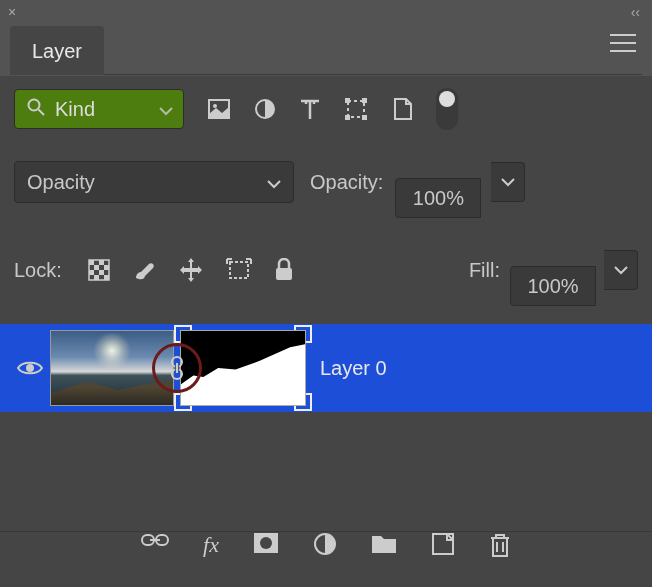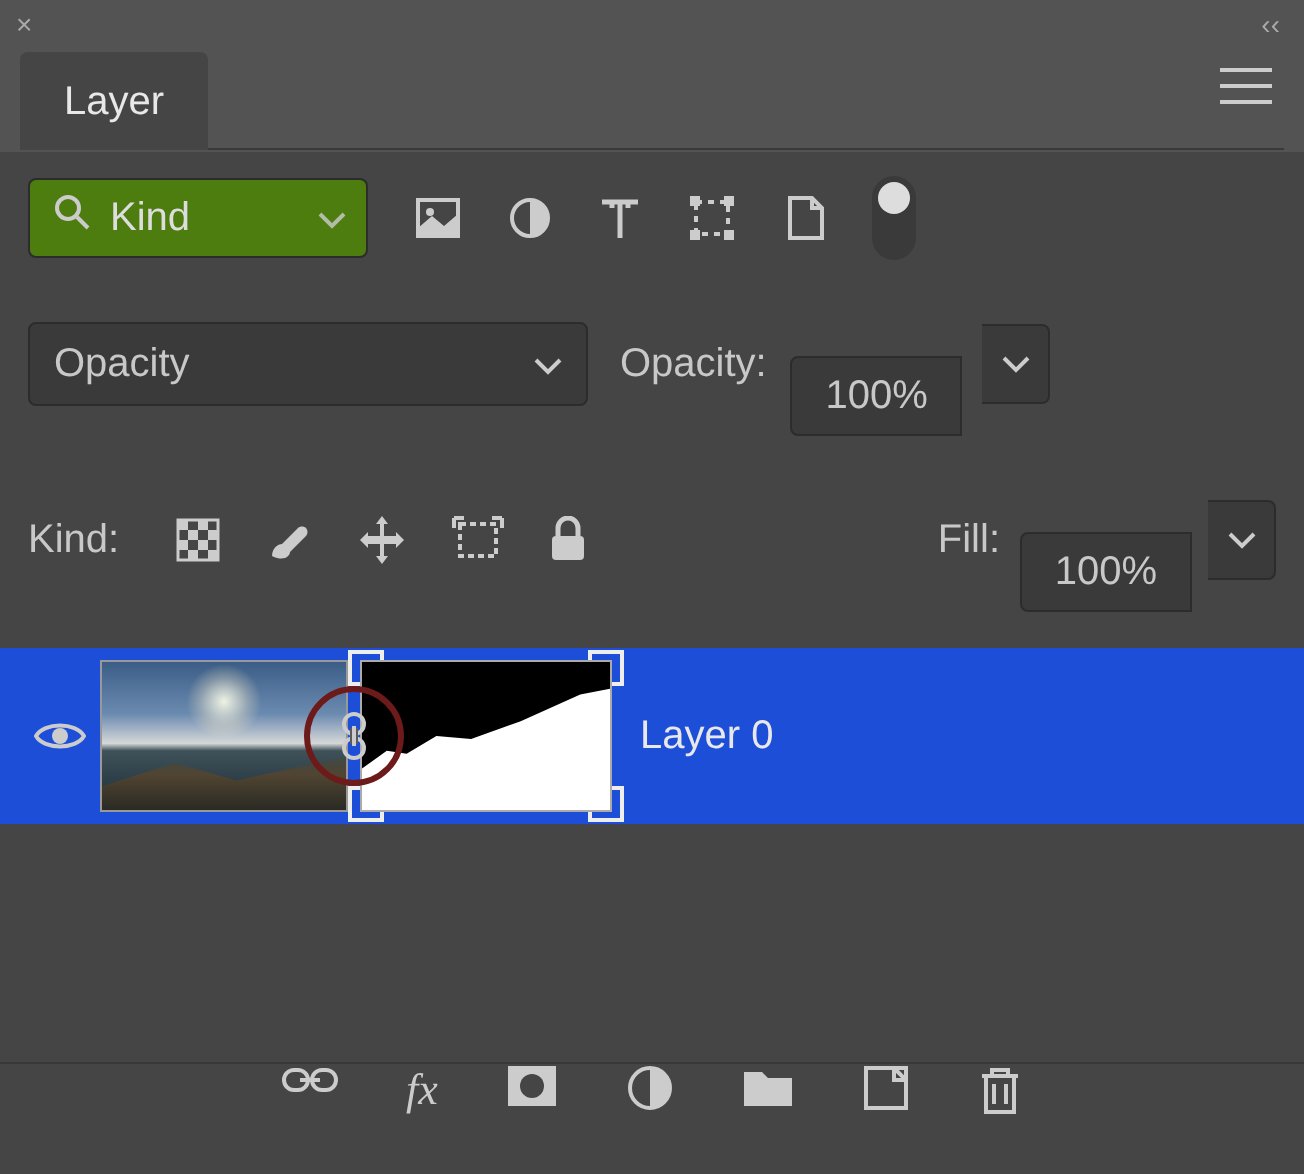--- a/index.html
+++ b/index.html
@@ -349,21 +349,21 @@
       <span class="opc-label">Opacity:</span>
       <div class="pct-box btnish">100%</div>
       <div class="mini-chev">
         <svg width="14" height="10" viewBox="0 0 14 10">
             <path d="M1 2 L7 8 L13 2" stroke="#ccc" stroke-width="2" fill="none"></path>
           </svg>
       </div>
     </div>
 
     <div class="lock-row">
-      <span class="lock-label">Kind:</span>
+      <span class="lock-label">Lock:</span>
       <div class="lock-icons">
         <span class="ficon">
           <svg width="22" height="22" viewBox="0 0 22 22">
               <rect x="1" y="1" width="20" height="20" stroke="#ccc" stroke-width="1.5" fill="none"></rect>
           <rect x="1" y="1" width="5" height="5" fill="#ccc"></rect>
               <rect x="11" y="1" width="5" height="5" fill="#ccc"></rect>
           <rect x="6" y="6" width="5" height="5" fill="#ccc"></rect>
               <rect x="16" y="6" width="5" height="5" fill="#ccc"></rect>
           <rect x="1" y="11" width="5" height="5" fill="#ccc"></rect>
               <rect x="11" y="11" width="5" height="5" fill="#ccc"></rect>

